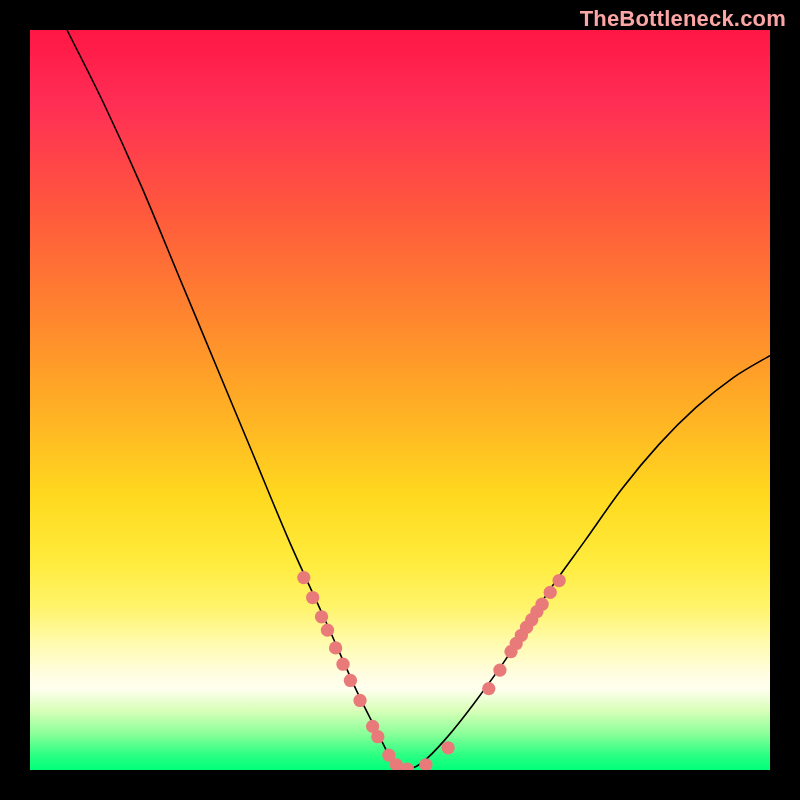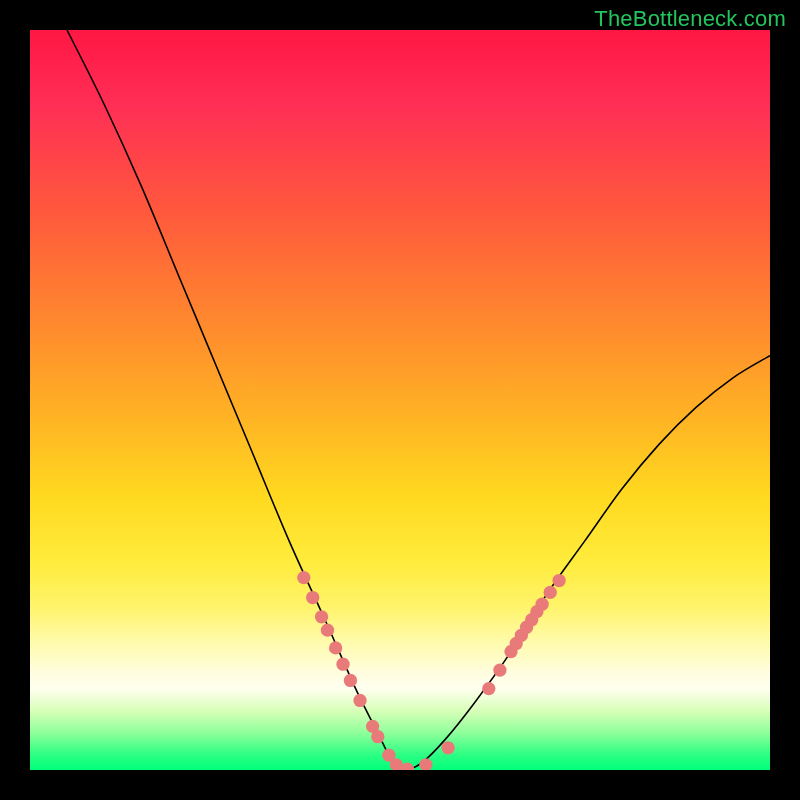--- a/index.html
+++ b/index.html
@@ -40,23 +40,23 @@
       #d8ffb8 92%,
       #8dff9a 95%,
       #2bff83 98%,
       #00ff7a 100%
     );
   }
   .watermark {
     position: absolute;
     top: 6px;
     right: 14px;
-    color: #22c55e;
+    color: #fca5a5;
     font-size: 22px;
-    font-weight: 400;
+    font-weight: 700;
     letter-spacing: 0.2px;
     user-select: none;
   }
   svg.overlay {
     position: absolute;
     left: 0;
     top: 0;
     width: 740px;
     height: 740px;
   }

